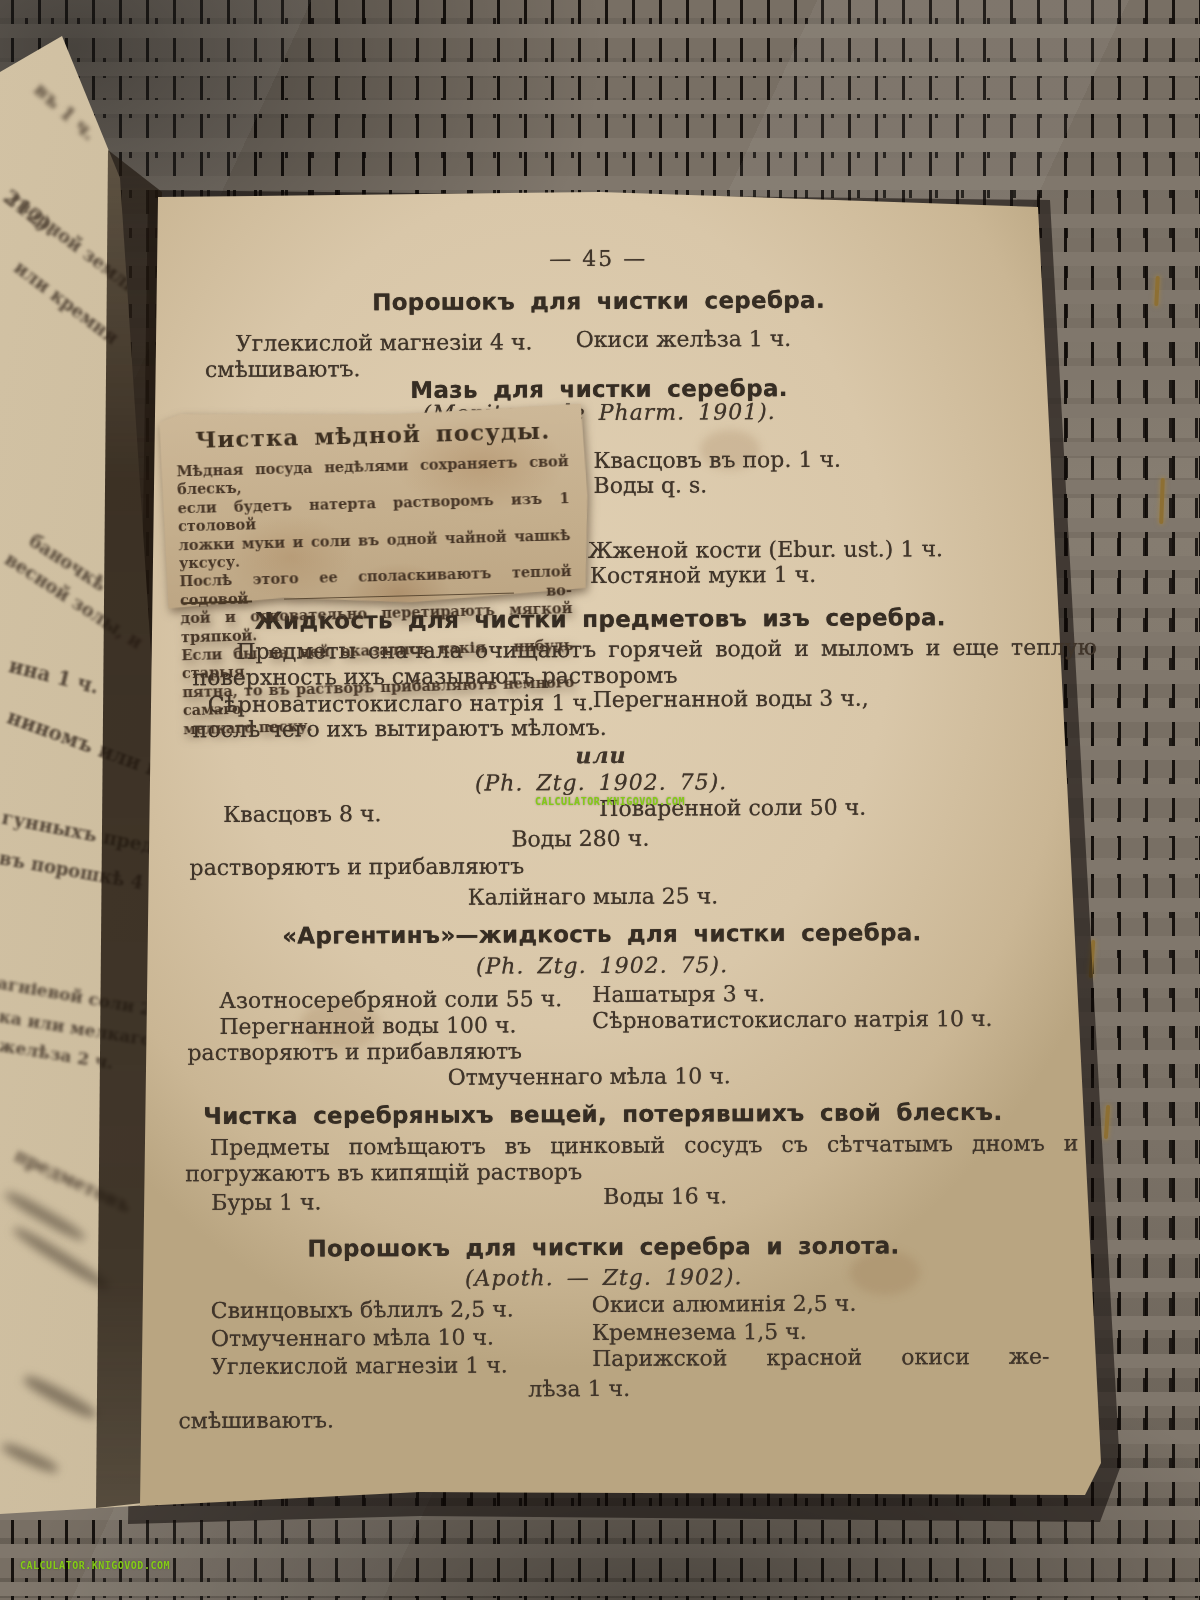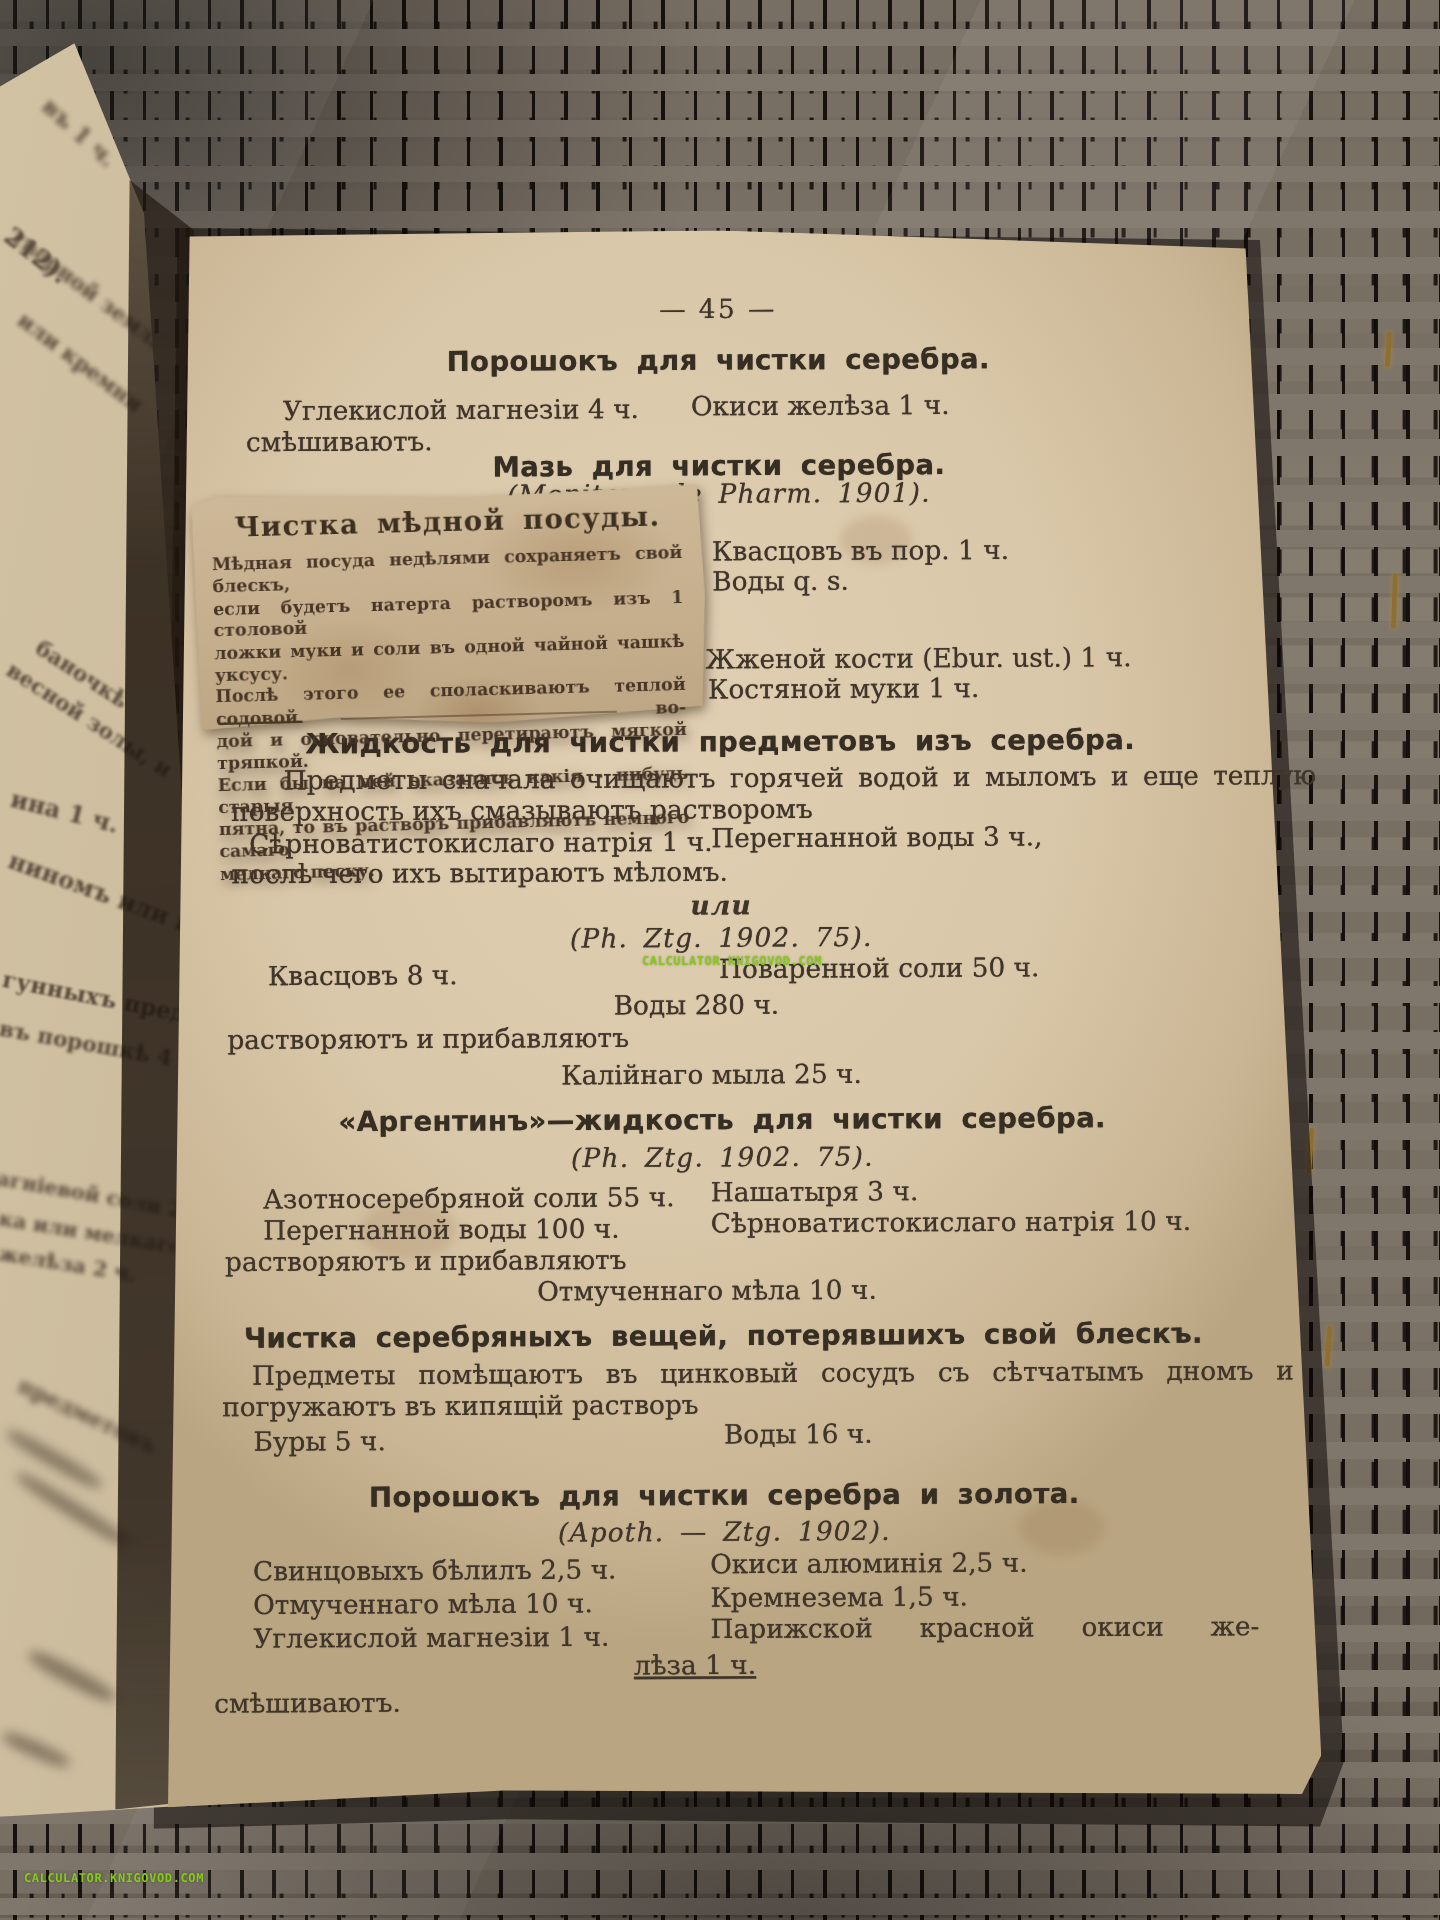--- a/index.html
+++ b/index.html
@@ -154,32 +154,32 @@
     <div class="line" style="left:57px;top:790px;">Азотносеребряной соли 55 ч.</div>
     <div class="line" style="left:430px;top:786px;">Нашатыря 3 ч.</div>
     <div class="line" style="left:57px;top:816px;">Перегнанной воды 100 ч.</div>
     <div class="line" style="left:430px;top:812px;">Сѣрноватистокислаго натрія 10 ч.</div>
     <div class="line" style="left:25px;top:842px;">растворяютъ и прибавляютъ</div>
     <div class="line" style="left:285px;top:868px;">Отмученнаго мѣла 10 ч.</div>
 
     <div class="line center heading" style="top:905px;">Чистка серебряныхъ вещей, потерявшихъ свой блескъ.</div>
     <div class="line" style="left:47px;top:937px;word-spacing:12px;">Предметы помѣщаютъ въ цинковый сосудъ съ сѣтчатымъ дномъ и</div>
     <div class="line" style="left:22px;top:963px;">погружаютъ въ кипящій растворъ</div>
-    <div class="line" style="left:48px;top:992px;">Буры 5 ч.</div>
+    <div class="line" style="left:48px;top:992px;">Буры 1 ч.</div>
     <div class="line" style="left:440px;top:988px;">Воды 16 ч.</div>
 
     <div class="line center heading" style="top:1038px;">Порошокъ для чистки серебра и золота.</div>
     <div class="line center cite" style="top:1069px;">(Apoth. — Ztg. 1902).</div>
     <div class="line" style="left:47px;top:1100px;">Свинцовыхъ бѣлилъ 2,5 ч.</div>
     <div class="line" style="left:428px;top:1096px;">Окиси алюминія 2,5 ч.</div>
     <div class="line" style="left:47px;top:1128px;">Отмученнаго мѣла 10 ч.</div>
     <div class="line" style="left:428px;top:1124px;">Кремнезема 1,5 ч.</div>
     <div class="line" style="left:47px;top:1156px;">Углекислой магнезіи 1 ч.</div>
     <div class="line" style="left:428px;top:1150px;word-spacing:32px;">Парижской красной окиси же-</div>
-    <div class="line" style="left:364px;top:1180px;text-decoration:underline;">лѣза 1 ч.</div>
+    <div class="line" style="left:364px;top:1180px;">лѣза 1 ч.</div>
     <div class="line" style="left:14px;top:1210px;">смѣшиваютъ.</div>
 
     <div class="clipping">
       <div class="clipping-paper"></div>
       <div class="clip-title">Чистка мѣдной посуды.</div>
       <div class="clip-body">
         <div class="jline">Мѣдная посуда недѣлями сохраняетъ свой блескъ,</div>
         <div class="jline">если будетъ натерта растворомъ изъ 1 столовой</div>
         <div class="jline">ложки муки и соли въ одной чайной чашкѣ уксусу.</div>
         <div class="jline">Послѣ этого ее споласкиваютъ теплой содовой во-</div>

